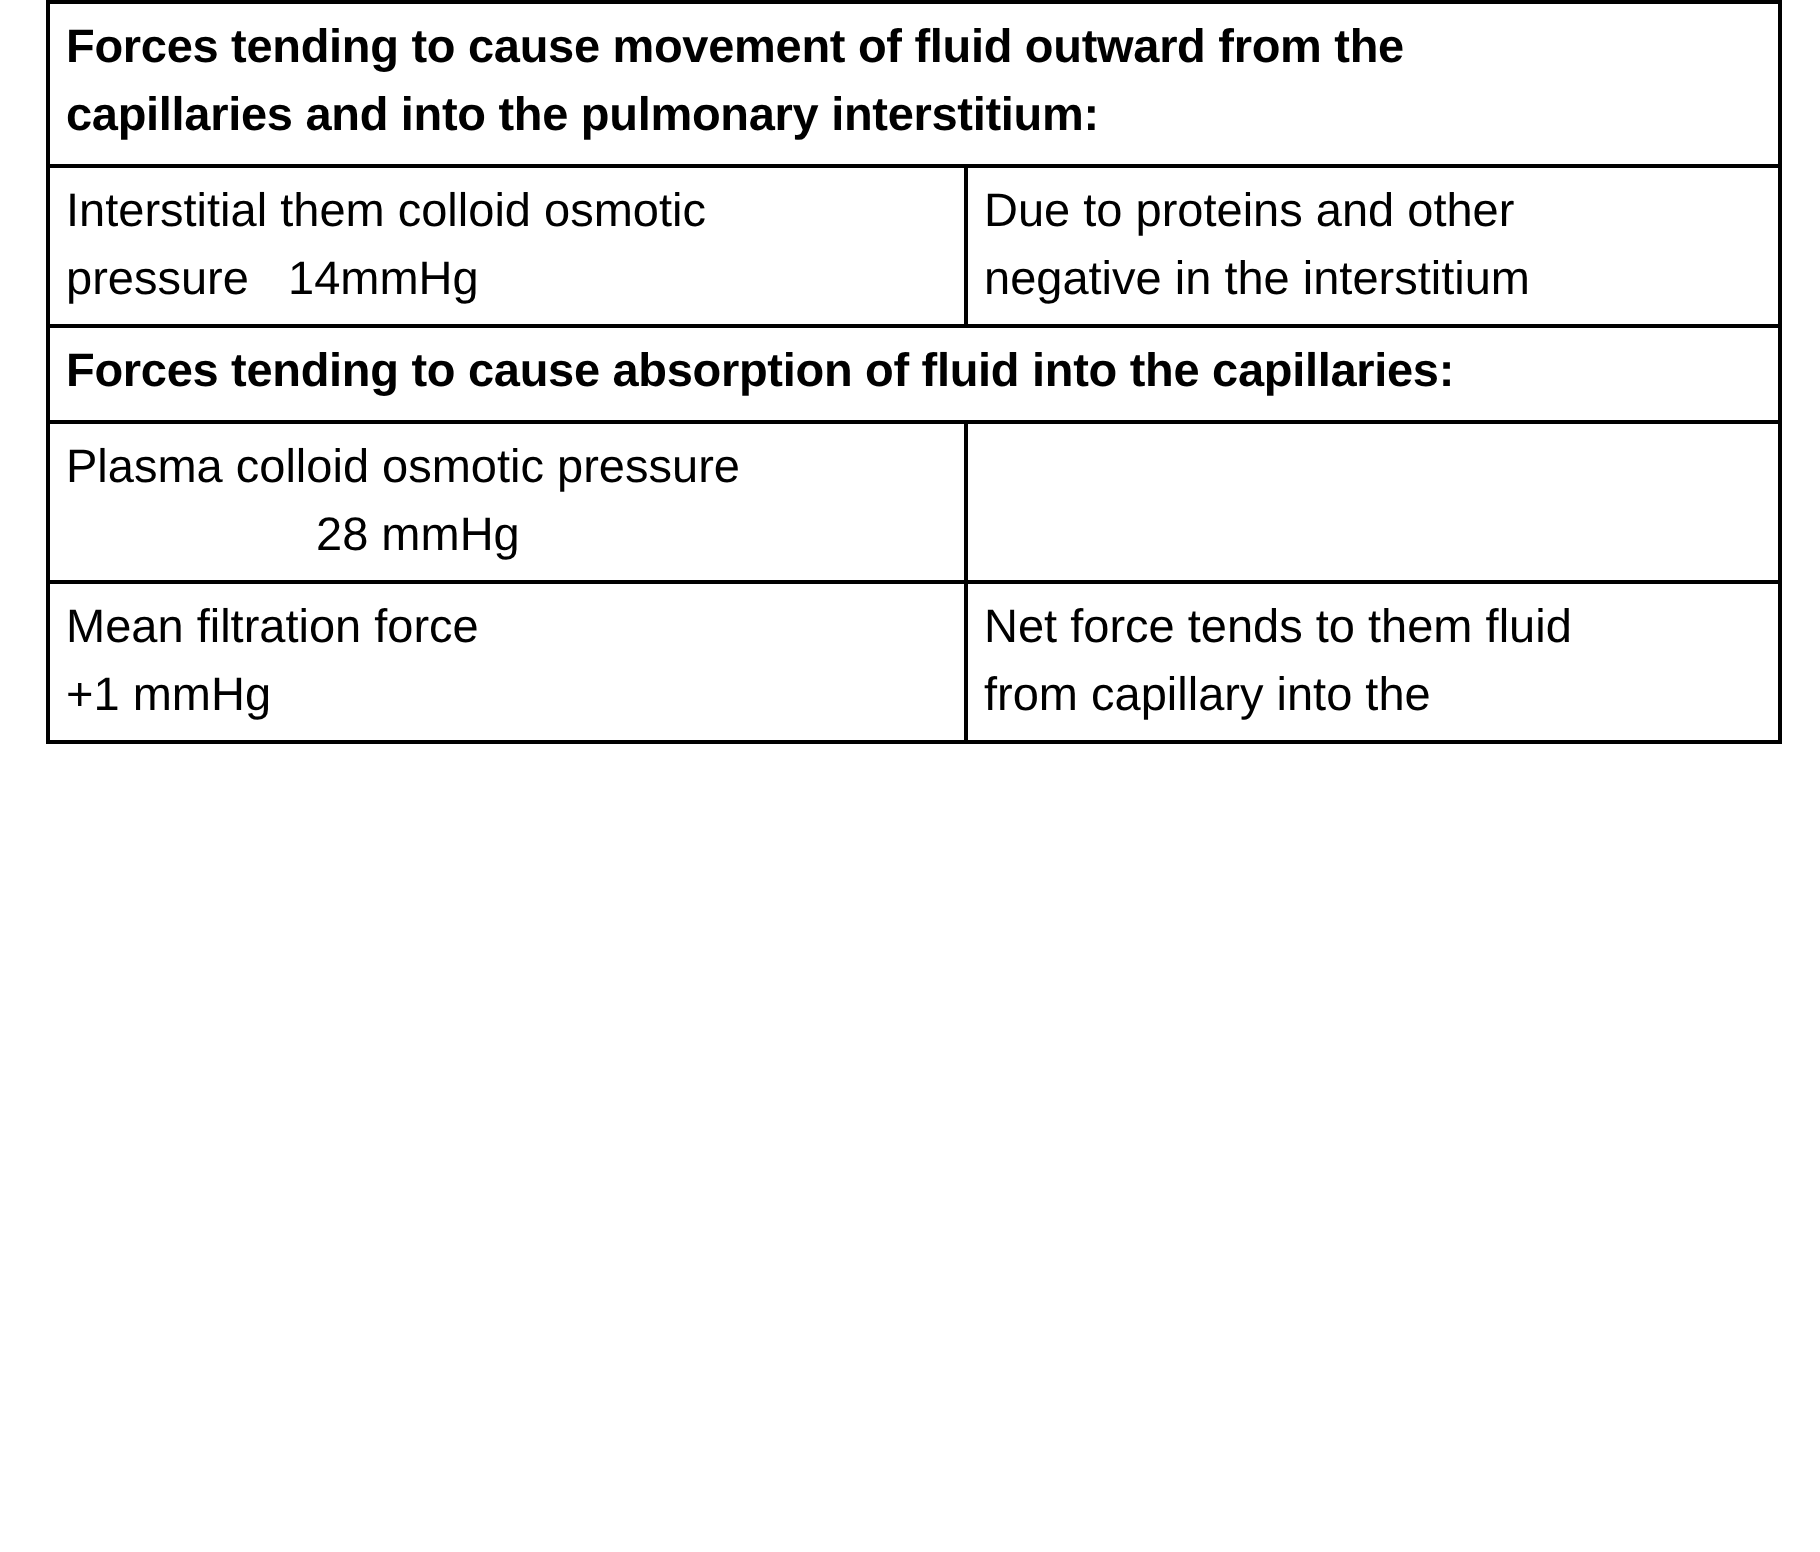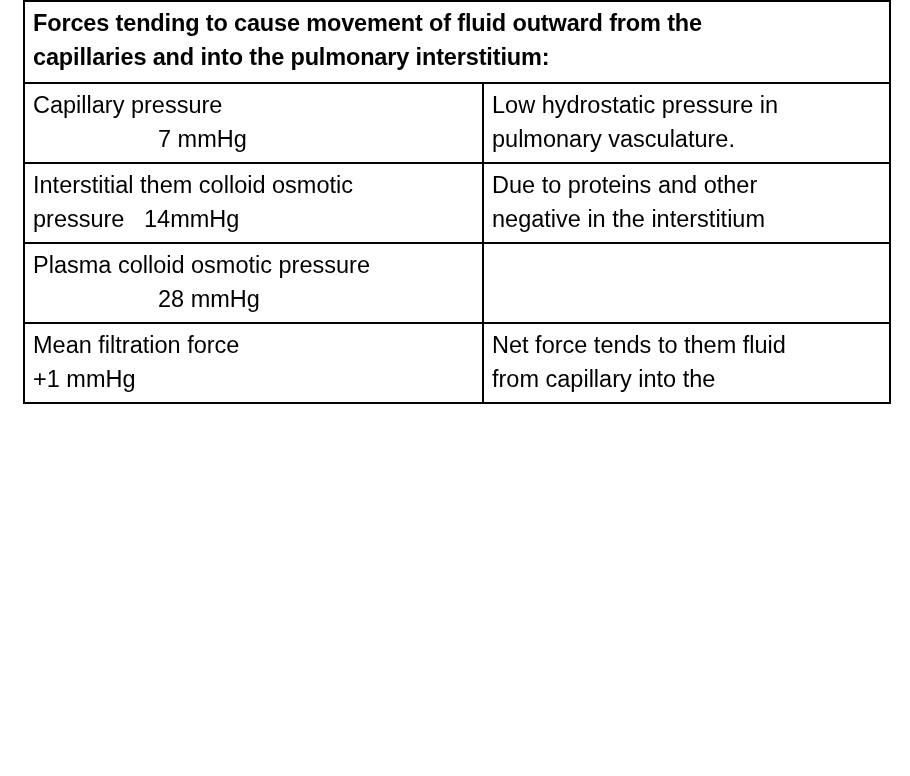--- a/index.html
+++ b/index.html
@@ -70,36 +70,31 @@
     </colgroup>
     <tbody>
         <tr>
           <td class="section-header" colspan="2">
             <span class="cell-line">Forces tending to cause movement of fluid outward from the</span>
             <span class="cell-line">capillaries and into the pulmonary interstitium:</span>
           </td>
         </tr>
         <tr>
           <td>
-            <span class="cell-line">Capillary pressure</span>
-            <span class="cell-line indent">7 mmHg</span>
-          </td>
-          <td>
-            <span class="cell-line">Low hydrostatic pressure in</span>
-            <span class="cell-line">pulmonary vasculature.</span>
-          </td>
-        </tr>
-        <tr>
-          <td>
             <span class="cell-line">Interstitial them colloid osmotic</span>
             <span class="cell-line">pressure   14mmHg</span>
           </td>
           <td>
             <span class="cell-line">Due to proteins and other</span>
             <span class="cell-line">negative in the interstitium</span>
+          </td>
+        </tr>
+        <tr>
+          <td class="section-header" colspan="2">
+            <span class="cell-line">Forces tending to cause absorption of fluid into the capillaries:</span>
           </td>
         </tr>
         <tr>
           <td>
             <span class="cell-line">Plasma colloid osmotic pressure</span>
             <span class="cell-line indent">28 mmHg</span>
           </td>
           <td class="empty-cell"></td>
         </tr>
         <tr>

